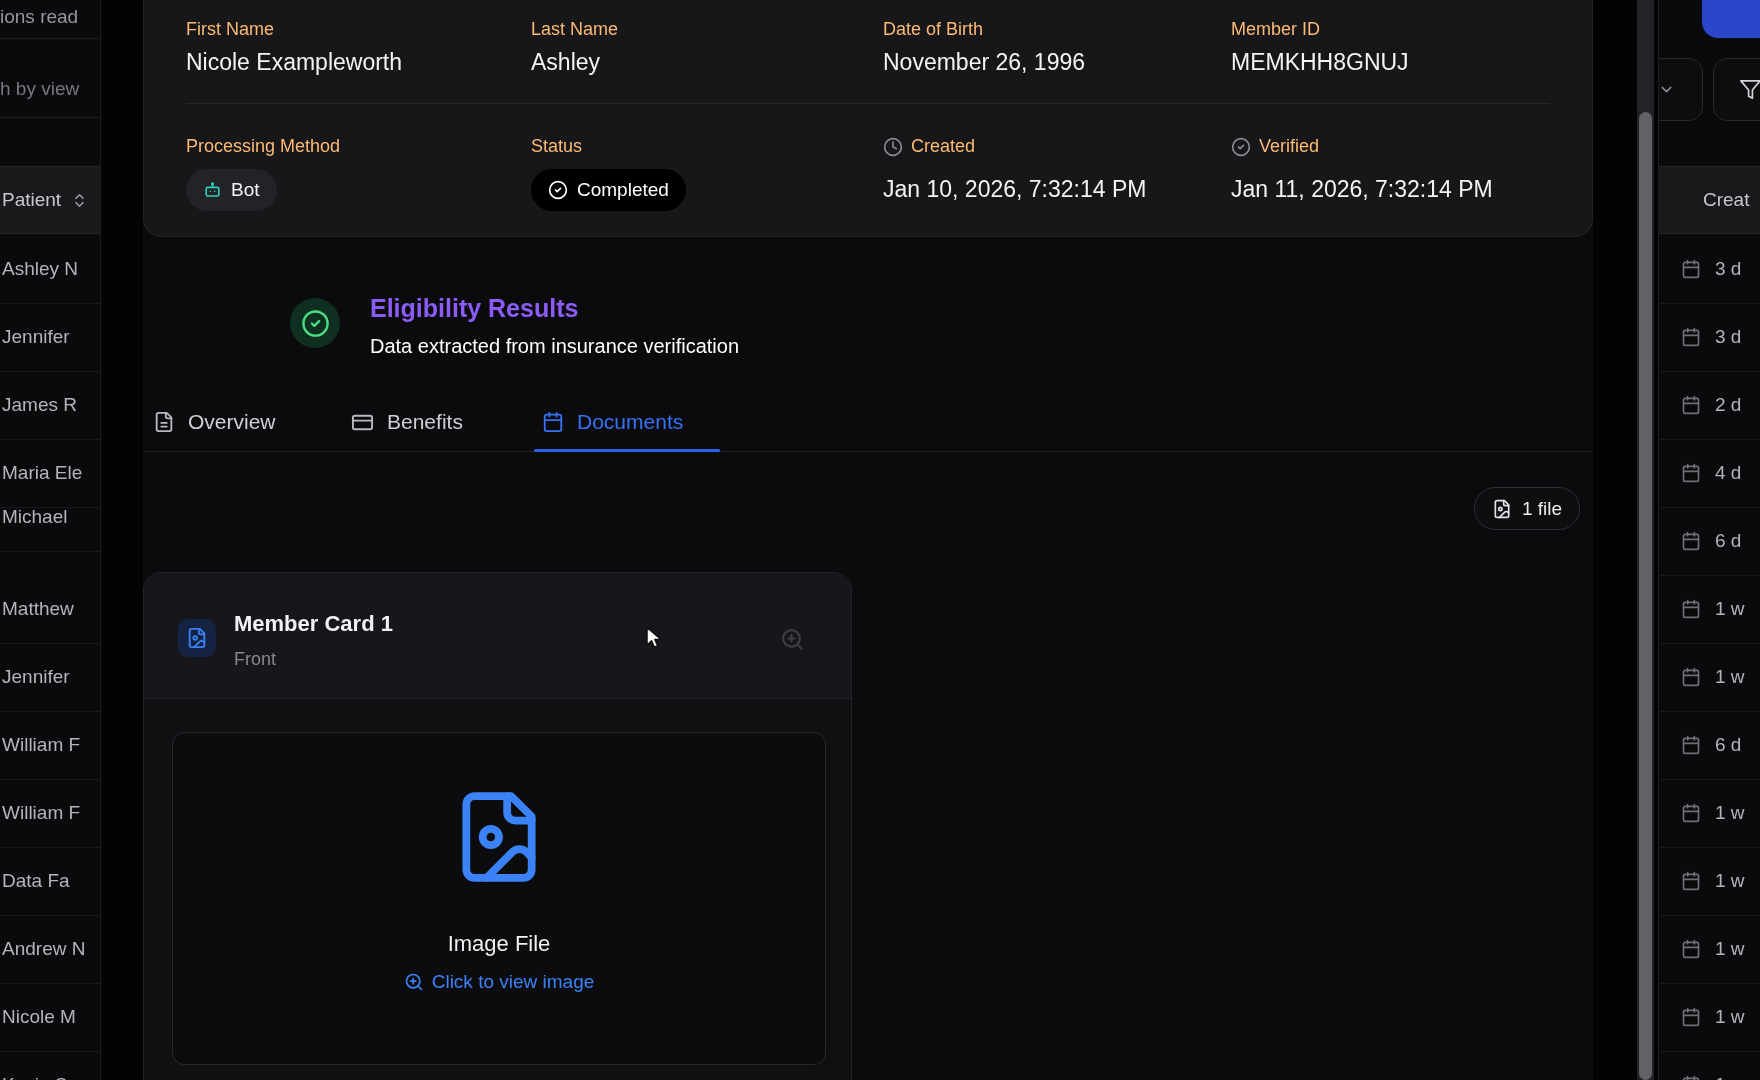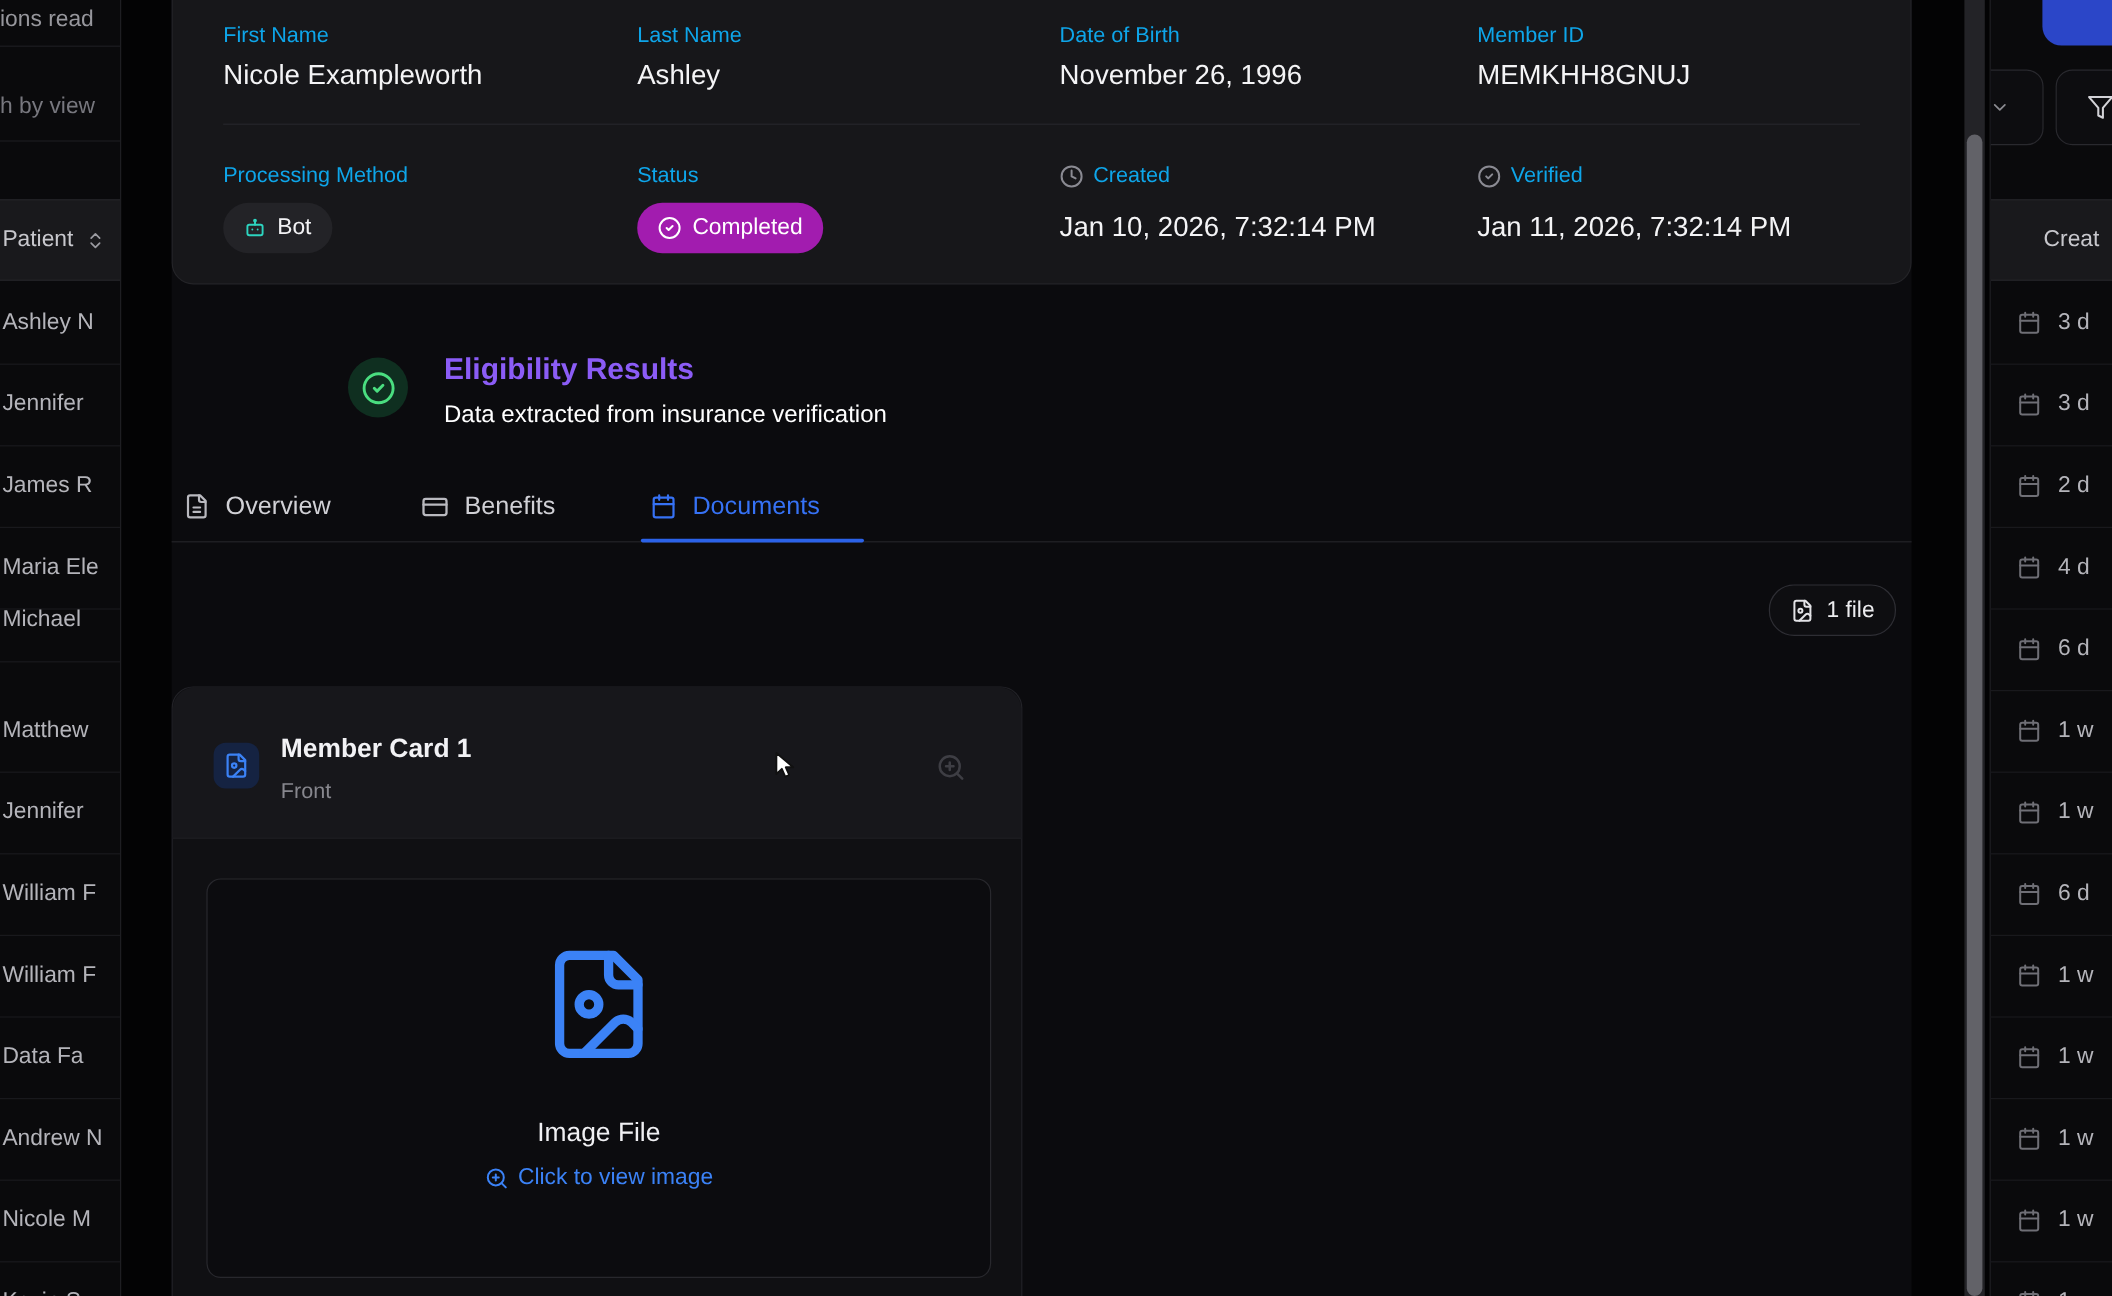--- a/index.html
+++ b/index.html
@@ -23,28 +23,28 @@
   #blue-btn{position:absolute;left:1702px;top:-26px;width:86px;height:64px;border-radius:16px;background:#2b46c8;}
 
   
   #scroll-track{position:absolute;left:1637px;top:0;width:17px;height:1080px;background:#232327;}
   #scroll-thumb{position:absolute;left:1639px;top:112px;width:13px;height:968px;border-radius:7px;background:#626268;}
 
   
   #modal{position:absolute;left:143px;top:-80px;width:1450px;height:1260px;background:#0b0b0e;border-radius:18px;}
   
   #info-card{position:absolute;left:0px;top:20px;width:1450px;height:297px;background:#17171a;border:1px solid #242428;border-radius:18px;box-sizing:border-box;}
-  .fld-label{position:absolute;font-size:18px;color:#0ea5e9;white-space:nowrap;display:flex;align-items:center;gap:8px;}
+  .fld-label{position:absolute;font-size:18px;color:#fdba74;white-space:nowrap;display:flex;align-items:center;gap:8px;}
   .fld-label svg{color:#8a8a92;}
   .fld-value{position:absolute;font-size:23px;font-weight:500;color:#f4f4f6;white-space:nowrap;}
   #card-sep{position:absolute;left:42px;right:42px;top:162px;height:1px;background:#26262b;}
   .pill{position:absolute;height:42px;border-radius:21px;display:flex;align-items:center;gap:9px;padding:0 17px;font-size:19px;white-space:nowrap;}
   #bot-pill{background:#232327;color:#f2f2f4;}
   #bot-pill svg{color:#2dd4bf;}
-  #status-pill{background:#a21caf;color:#fff;font-weight:500;}
+  #status-pill{background:#000000;color:#fff;font-weight:500;}
 
   
   #elig-circle{position:absolute;left:147px;top:298px;width:50px;height:50px;border-radius:50%;background:#0f2f20;display:flex;align-items:center;justify-content:center;color:#4ade80;}
   #elig-title{position:absolute;left:227px;top:294px;font-size:25px;font-weight:700;color:#8b5cf6;}
   #elig-sub{position:absolute;left:227px;top:335px;font-size:20px;color:#ffffff;}
 
   
   .tab{position:absolute;top:406px;height:32px;display:flex;align-items:center;gap:13px;font-size:21px;color:#d0d0d5;font-weight:500;white-space:nowrap;cursor:default;}
   .tab svg{color:#b9b9bf;}
   .tab.active{color:#3672f5;}

